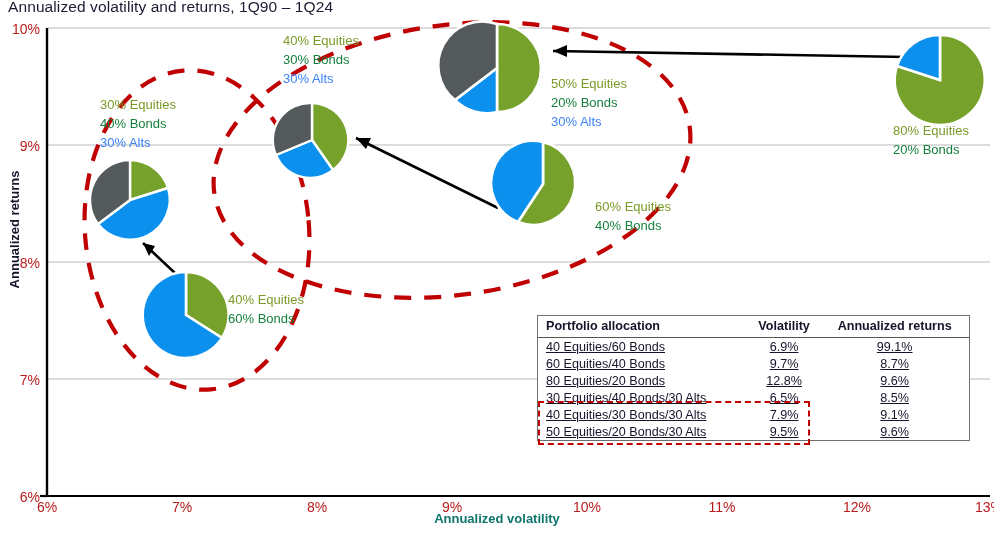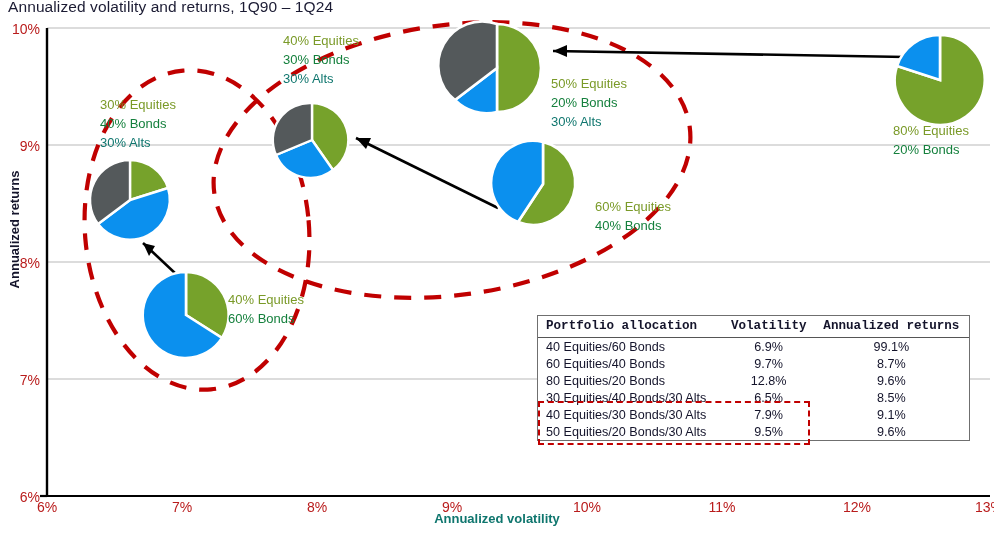--- a/index.html
+++ b/index.html
@@ -71,21 +71,21 @@
   
   .pie-label {
     position: absolute;
     font-size: 13px;
     font-weight: normal;
     line-height: 1.45;
     white-space: nowrap;
   }
   .lbl-eq { color: #7a9a28; }
   .lbl-bd { color: #15803d; }
-  .lbl-al { color: #0f766e; }
+  .lbl-al { color: #3b82f6; }
 
   
   .tbl-wrap {
     position: absolute;
     left: 537px;
     top: 315px;
     width: 433px;
     background: #ffffff;
     border: 1.5px solid #6f6f6f;
     box-sizing: border-box;
@@ -95,27 +95,27 @@
     width: 100%;
     font-size: 12.6px;
     color: #14142b;
   }
   table.alloc th {
     font-weight: bold;
     text-align: center;
     padding: 3px 4px 4px 4px;
     border-bottom: 1.3px solid #555;
     white-space: nowrap;
-    font-family: Liberation Mono, monospace;
   }
   table.alloc th.c0 { text-align: left; padding-left: 8px; }
   table.alloc td {
     padding: 1.5px 4px;
     text-align: center;
     white-space: nowrap;
+    text-decoration: underline;
   }
   table.alloc td.c0 { text-align: left; padding-left: 8px; }
   .tbl-highlight {
     position: absolute;
     left: 538px;
     top: 401px;
     width: 272px;
     height: 44px;
     border: 2.4px dashed #c00000;
     box-sizing: border-box;

